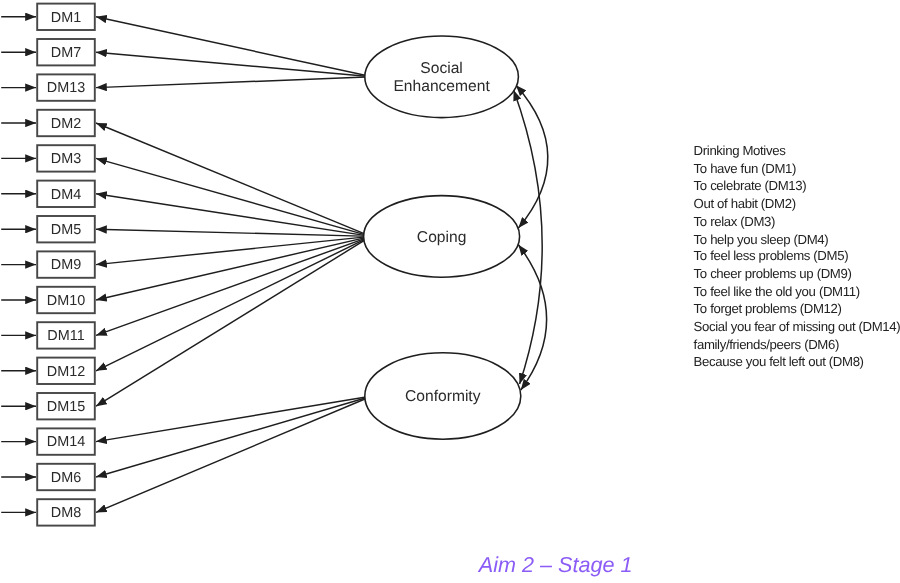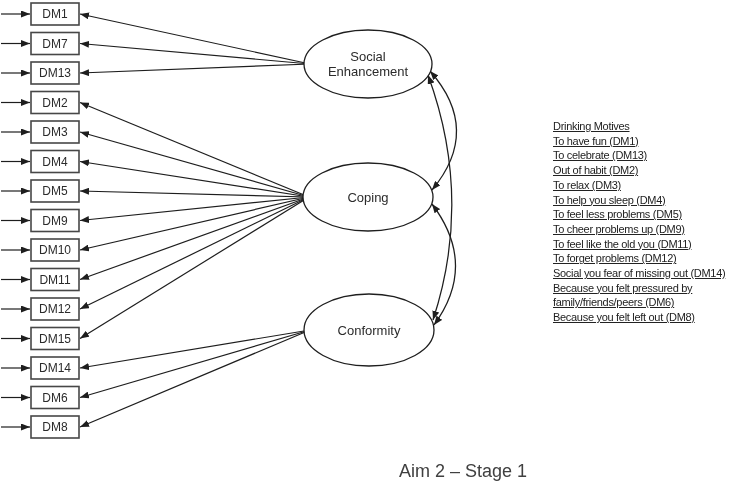--- a/index.html
+++ b/index.html
@@ -9,27 +9,27 @@
   }
   #stage{position:absolute;inset:0;padding-left:15px;}
   #dsvg{position:absolute;left:0;top:0;}
   .ln{stroke:#1e1e1e;stroke-width:1.2;fill:none;}
   .cov{stroke-width:1.25;}
   .box{fill:#ffffff;stroke:#474747;stroke-width:1.6;}
   .boxlabel{font-size:12px;fill:#2b2b2b;text-anchor:middle;font-family:"Liberation Sans",sans-serif;}
   .ell{fill:#ffffff;stroke:#1e1e1e;stroke-width:1.3;}
   .elllabel{font-size:13px;fill:#2b2b2b;text-anchor:middle;font-family:"Liberation Sans",sans-serif;}
   #legend{
-    position:absolute;left:553px;top:119px;
+    position:absolute;left:578px;top:119px;
     font-size:11px;line-height:14.7px;letter-spacing:-0.3px;
-    color:#222222;white-space:nowrap;text-decoration:underline;
+    color:#222222;white-space:nowrap;
   }
   #caption{
     position:absolute;left:363px;top:461px;width:200px;
-    text-align:center;font-size:18px;color:#404040;
+    text-align:center;font-size:18px;color:#8b5cf6;font-style:italic;
   }
 </style>
 </head>
 <body>
 
 <div id="stage">
 
   <svg id="dsvg" width="750" height="486">
     <defs>
       <marker id="ah" viewBox="0 0 9 7" refX="9" refY="3.5" markerWidth="9" markerHeight="7" orient="auto" markerUnits="userSpaceOnUse">
@@ -116,20 +116,19 @@
       <div>To have fun (DM1)</div>
       <div>To celebrate (DM13)</div>
       <div>Out of habit (DM2)</div>
       <div>To relax (DM3)</div>
       <div>To help you sleep (DM4)</div>
       <div>To feel less problems (DM5)</div>
       <div>To cheer problems up (DM9)</div>
       <div>To feel like the old you (DM11)</div>
       <div>To forget problems (DM12)</div>
       <div>Social you fear of missing out (DM14)</div>
-      <div>Because you felt pressured by</div>
       <div>family/friends/peers (DM6)</div>
       <div>Because you felt left out (DM8)</div>
     </div>
 
   <div id="caption">Aim 2 – Stage 1</div>
 
 </div>
 
 </body></html>

